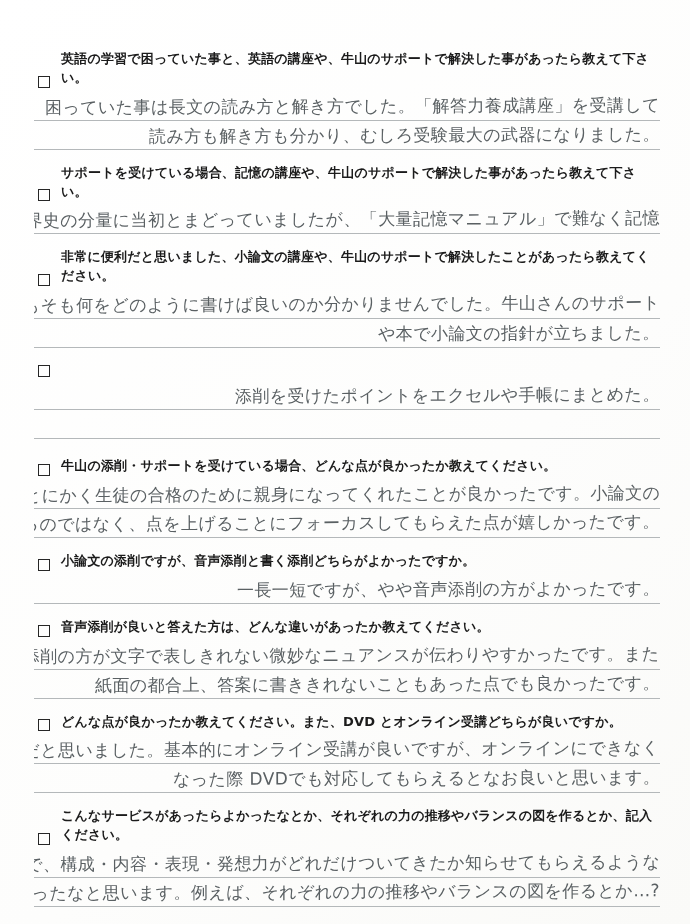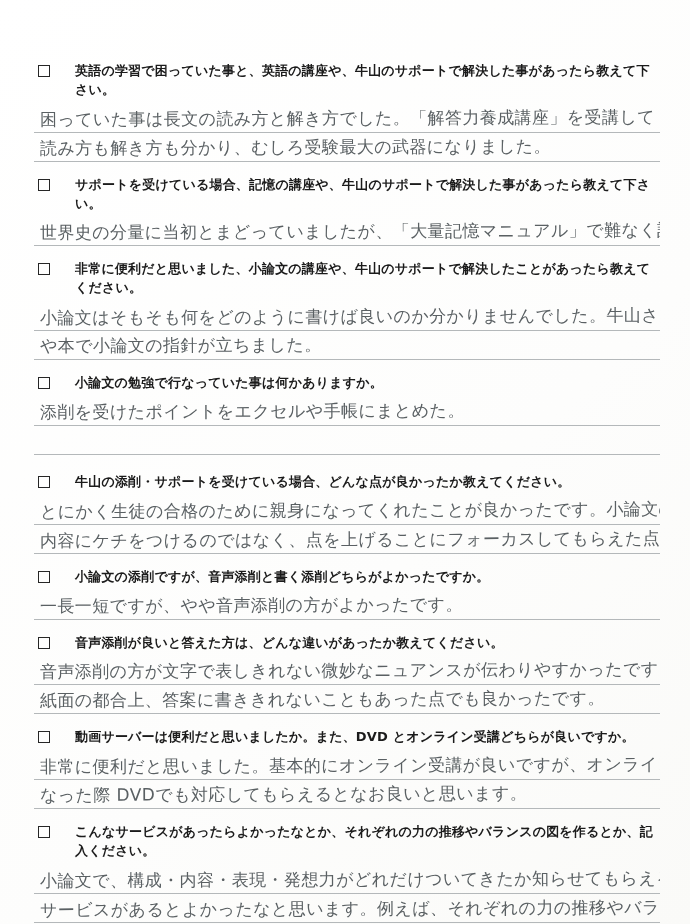--- a/index.html
+++ b/index.html
@@ -12,25 +12,24 @@
     font-family: "DejaVu Sans", "Liberation Sans", sans-serif;
     overflow: hidden;
     position: relative;
   }
   .content {
     padding: 50px 28px 0 34px;
   }
   .section { margin-bottom: 14px; }
   .q-row {
     display: flex;
-    align-items: flex-start;
-    gap: 25px;
+    align-items: flex-end;
+    gap: 11px;
     margin-bottom: 4px;
     padding-left: 4px;
-    margin-top: 12px;
   }
   .checkbox {
     width: 12px;
     height: 12px;
     border: 1.6px solid #262626;
     flex-shrink: 0;
     margin-top: 3px;
     background: transparent;
   }
   .q-text {
@@ -41,20 +40,21 @@
     line-height: 1.45;
   }
   .a-line {
     height: 29px;
     border-bottom: 1.5px solid #b4b8ba;
     display: flex;
     align-items: flex-end;
     overflow: hidden;
     margin-left: 0px;
     margin-right: 2px;
+    justify-content: flex-end;
   }
   .hand {
     font-size: 17px;
     color: #5a6063;
     white-space: nowrap;
     letter-spacing: 0.4px;
     padding: 0 0 2px 6px;
     transform: rotate(-0.25deg);
     font-weight: 400;
   }
@@ -98,21 +98,20 @@
         <span class="hand">小論文はそもそも何をどのように書けば良いのか分かりませんでした。牛山さんのサポート</span>
       </div>
       <div class="a-line">
         <span class="hand">や本で小論文の指針が立ちました。</span>
       </div>
     </div>
 
     <div class="section">
       <div class="q-row">
         <span class="checkbox"></span>
-        <span class="q-text">小論文の勉強で行なっていた事は何かありますか。</span>
       </div>
       <div class="a-line">
         <span class="hand">添削を受けたポイントをエクセルや手帳にまとめた。</span>
       </div>
       <div class="a-line">
         <span class="hand"></span>
       </div>
       <div class="spacer-sm"></div>
     </div>
 
@@ -148,21 +147,21 @@
         <span class="hand">音声添削の方が文字で表しきれない微妙なニュアンスが伝わりやすかったです。また</span>
       </div>
       <div class="a-line">
         <span class="hand">紙面の都合上、答案に書ききれないこともあった点でも良かったです。</span>
       </div>
     </div>
 
     <div class="section">
       <div class="q-row">
         <span class="checkbox"></span>
-        <span class="q-text">動画サーバーは便利だと思いましたか。また、DVD とオンライン受講どちらが良いですか。</span>
+        <span class="q-text">どんな点が良かったか教えてください。また、DVD とオンライン受講どちらが良いですか。</span>
       </div>
       <div class="a-line">
         <span class="hand">非常に便利だと思いました。基本的にオンライン受講が良いですが、オンラインにできなく</span>
       </div>
       <div class="a-line">
         <span class="hand">なった際 DVDでも対応してもらえるとなお良いと思います。</span>
       </div>
     </div>
 
     <div class="section">

